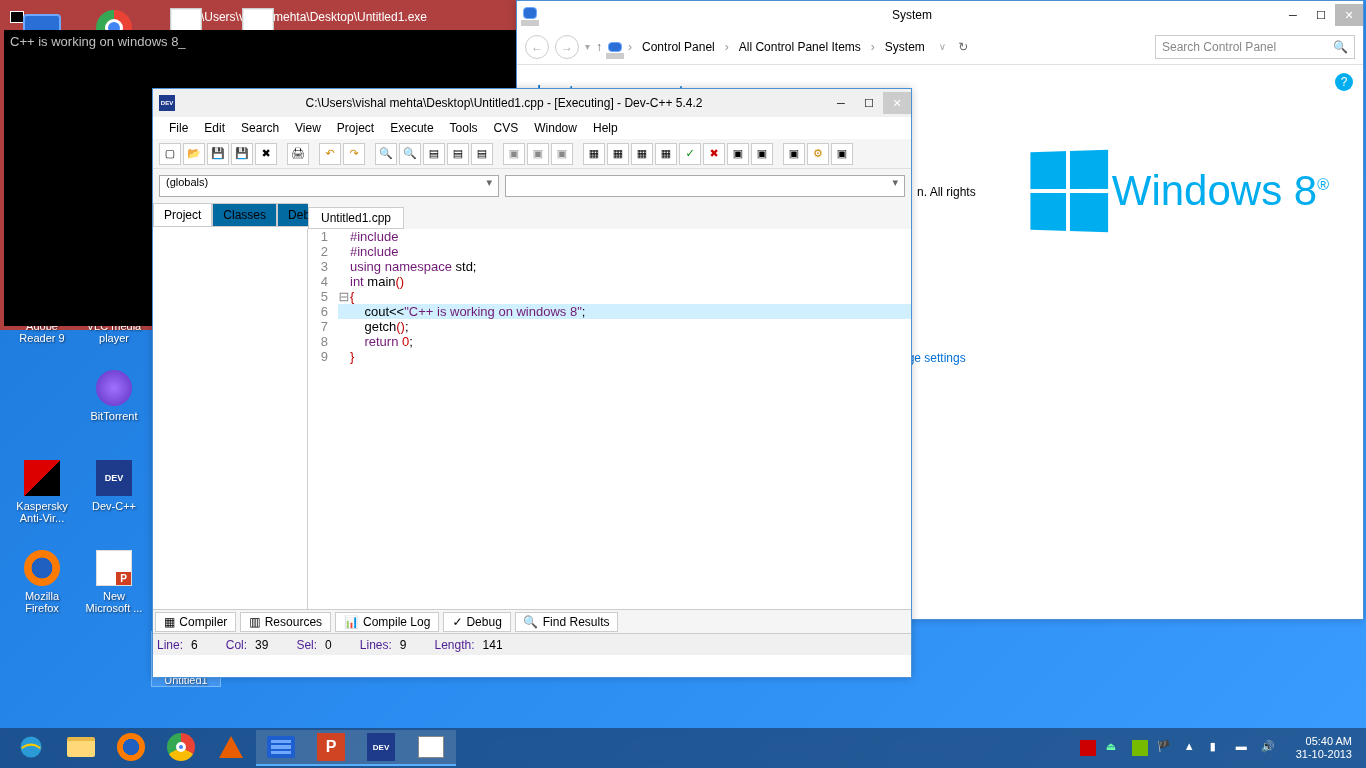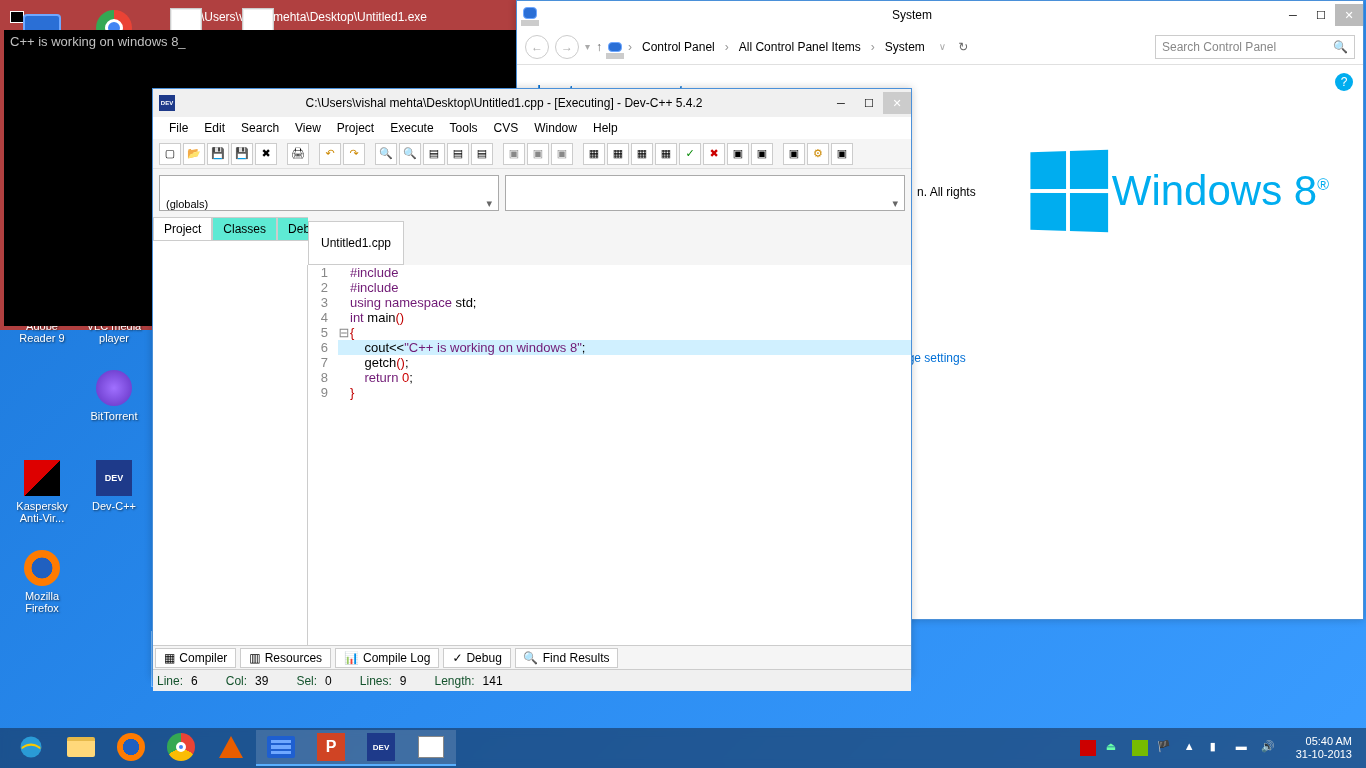--- a/index.html
+++ b/index.html
@@ -61,45 +61,45 @@
 .helpq{position:absolute;right:10px;top:72px;width:18px;height:18px;border-radius:50%;background:#00adef;color:#fff;font-size:12px;display:flex;align-items:center;justify-content:center;}
 
 
 #devwin{left:152px;top:88px;width:760px;height:590px;z-index:2;}
 #devwin .titlebar{background:#f0f0f0;}
 .menu{height:22px;display:flex;gap:4px;padding:0 10px;font-size:12px;align-items:center;background:#fff;}
 .menu span{padding:2px 6px;cursor:pointer;}
 .tbar{height:30px;display:flex;align-items:center;gap:2px;padding:0 6px;background:#f5f5f5;border-bottom:1px solid #e0e0e0;}
 .tbtn{width:22px;height:22px;border:1px solid #ccc;background:#fff;display:flex;align-items:center;justify-content:center;font-size:11px;cursor:pointer;}
 .tsep{width:6px;}
-.combo{height:36px;border:1px solid #aaa;background:#fff;font-size:11px;display:flex;align-items:flex-end;padding:0 6px;position:relative;}
+.combo{height:22px;border:1px solid #aaa;background:#fff;font-size:11px;display:flex;align-items:flex-start;padding:0 6px;position:relative;}
 .combo::after{content:"▾";position:absolute;right:6px;color:#666;}
 .combrow{display:flex;padding:6px;gap:6px;background:#f5f5f5;}
 .ltabs{display:flex;background:#fff;border-bottom:1px solid #ccc;font-size:12px;}
-.ltab{padding:4px 10px;border:1px solid #ccc;border-bottom:none;background:#5eead4;cursor:pointer;}
+.ltab{padding:4px 10px;border:1px solid #ccc;border-bottom:none;background:#0369a1;cursor:pointer;}
 .ltab.act{background:#fff;}
 .edtabs{display:flex;background:#f5f5f5;font-size:12px;padding-top:4px;}
-.edtab{padding:14px 12px;border:1px solid #ccc;background:#fff;cursor:pointer;}
+.edtab{padding:3px 12px;border:1px solid #ccc;background:#fff;cursor:pointer;}
 .edarea{display:flex;height:380px;}
 .lpane{width:155px;border-right:1px solid #ccc;background:#fff;}
 .codew{flex:1;background:#fff;font-family:Consolas,monospace;font-size:13px;overflow:hidden;}
 .codeline{display:flex;}
 .ln{width:30px;text-align:right;padding-right:10px;color:#888;background:#fff;user-select:none;}
 .fold{width:12px;color:#888;text-align:center;}
 .ctxt{white-space:pre;}
 .hl{background:#d0f0ff;}
 .kw{color:#701a75;}
 .pp{color:#008000;}
 .brace{color:#c00000;}
 
 .bpanel{display:flex;border-top:1px solid #ccc;background:#f5f5f5;height:24px;align-items:center;font-size:12px;}
 .bpanel .bt2{padding:2px 8px;border:1px solid #ccc;background:#fff;margin:0 2px;display:flex;align-items:center;gap:4px;cursor:pointer;}
 .status{display:flex;background:#f0f0f0;height:22px;align-items:center;font-size:12px;border-top:1px solid #ccc;}
 .status span{padding:0 4px;}
-.status .lbl{color:#14532d;}
+.status .lbl{color:#4c1d95;}
 .status .val{font-weight:normal;margin-right:20px;}
 
 
 #conwin{left:582px;top:356px;width:680px;height:330px;z-index:3;border:4px solid #b04040;background:#000;}
 #conwin .titlebar{background:#b04040;color:#fff;height:26px;}
 #conwin .wbtn{height:20px;width:30px;}
 #conwin .wbtn.cls{background:#c0392b;}
 .conbody{background:#000;color:#c0c0c0;font-family:Consolas,monospace;font-size:13px;padding:4px 6px;height:calc(100% - 26px);position:relative;}
 .conscroll{position:absolute;right:0;top:0;bottom:0;width:16px;background:#f0f0f0;}
 .conscroll .th{background:#c0c0c0;height:40px;margin-top:15px;}
@@ -196,20 +196,26 @@
       <div class="ic">
         <div class="dev">DEV</div>
       </div>
       <span>Dev-C++</span>
     </div>
   <div class="di" style="left:8px;top:548px">
       <div class="ic">
         <div class="ff"></div>
       </div>
       <span>Mozilla Firefox</span>
+    </div>
+  <div class="di" style="left:80px;top:548px">
+      <div class="ic">
+        <div class="pp"></div>
+      </div>
+      <span>New Microsoft ...</span>
     </div>
   <div class="di sel" style="left:152px;top:632px">
       <div class="ic">
         <div class="txt"></div>
       </div>
       <span>Untitled1</span>
     </div>
 </div>
 
 <div class="win" id="syswin">

